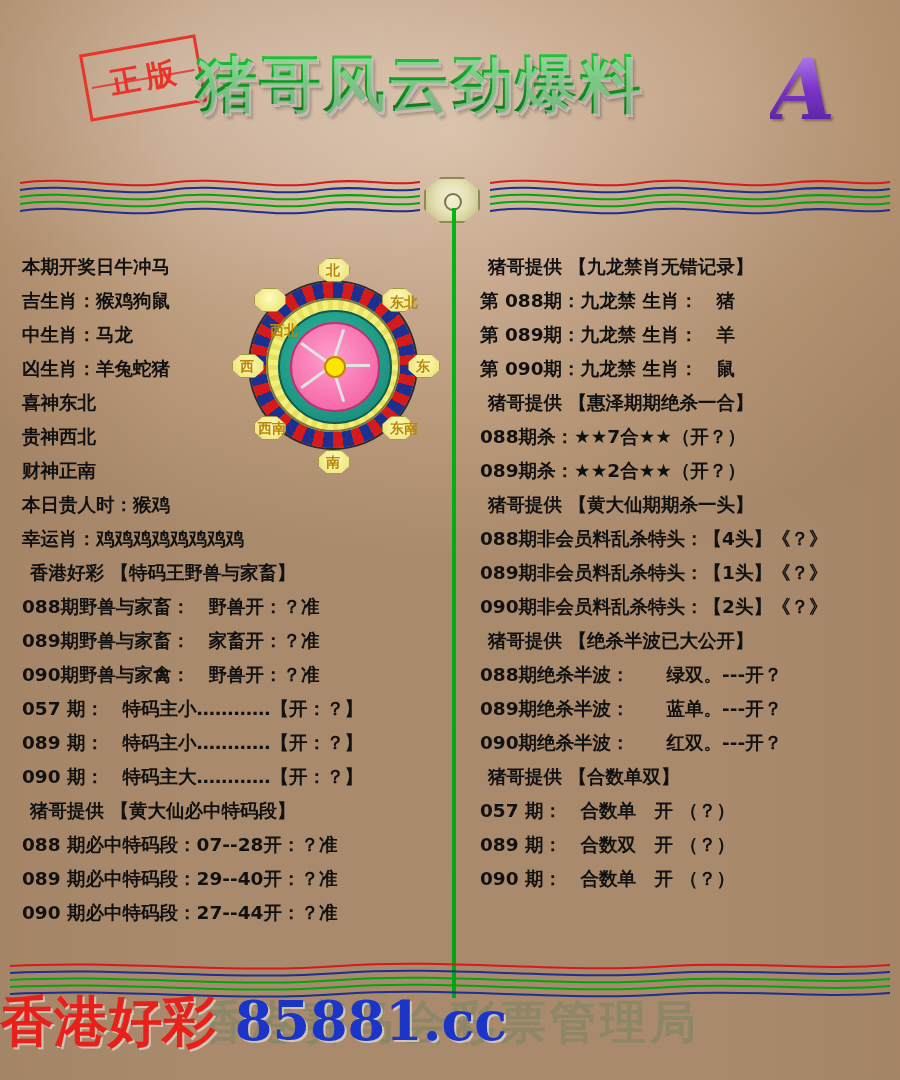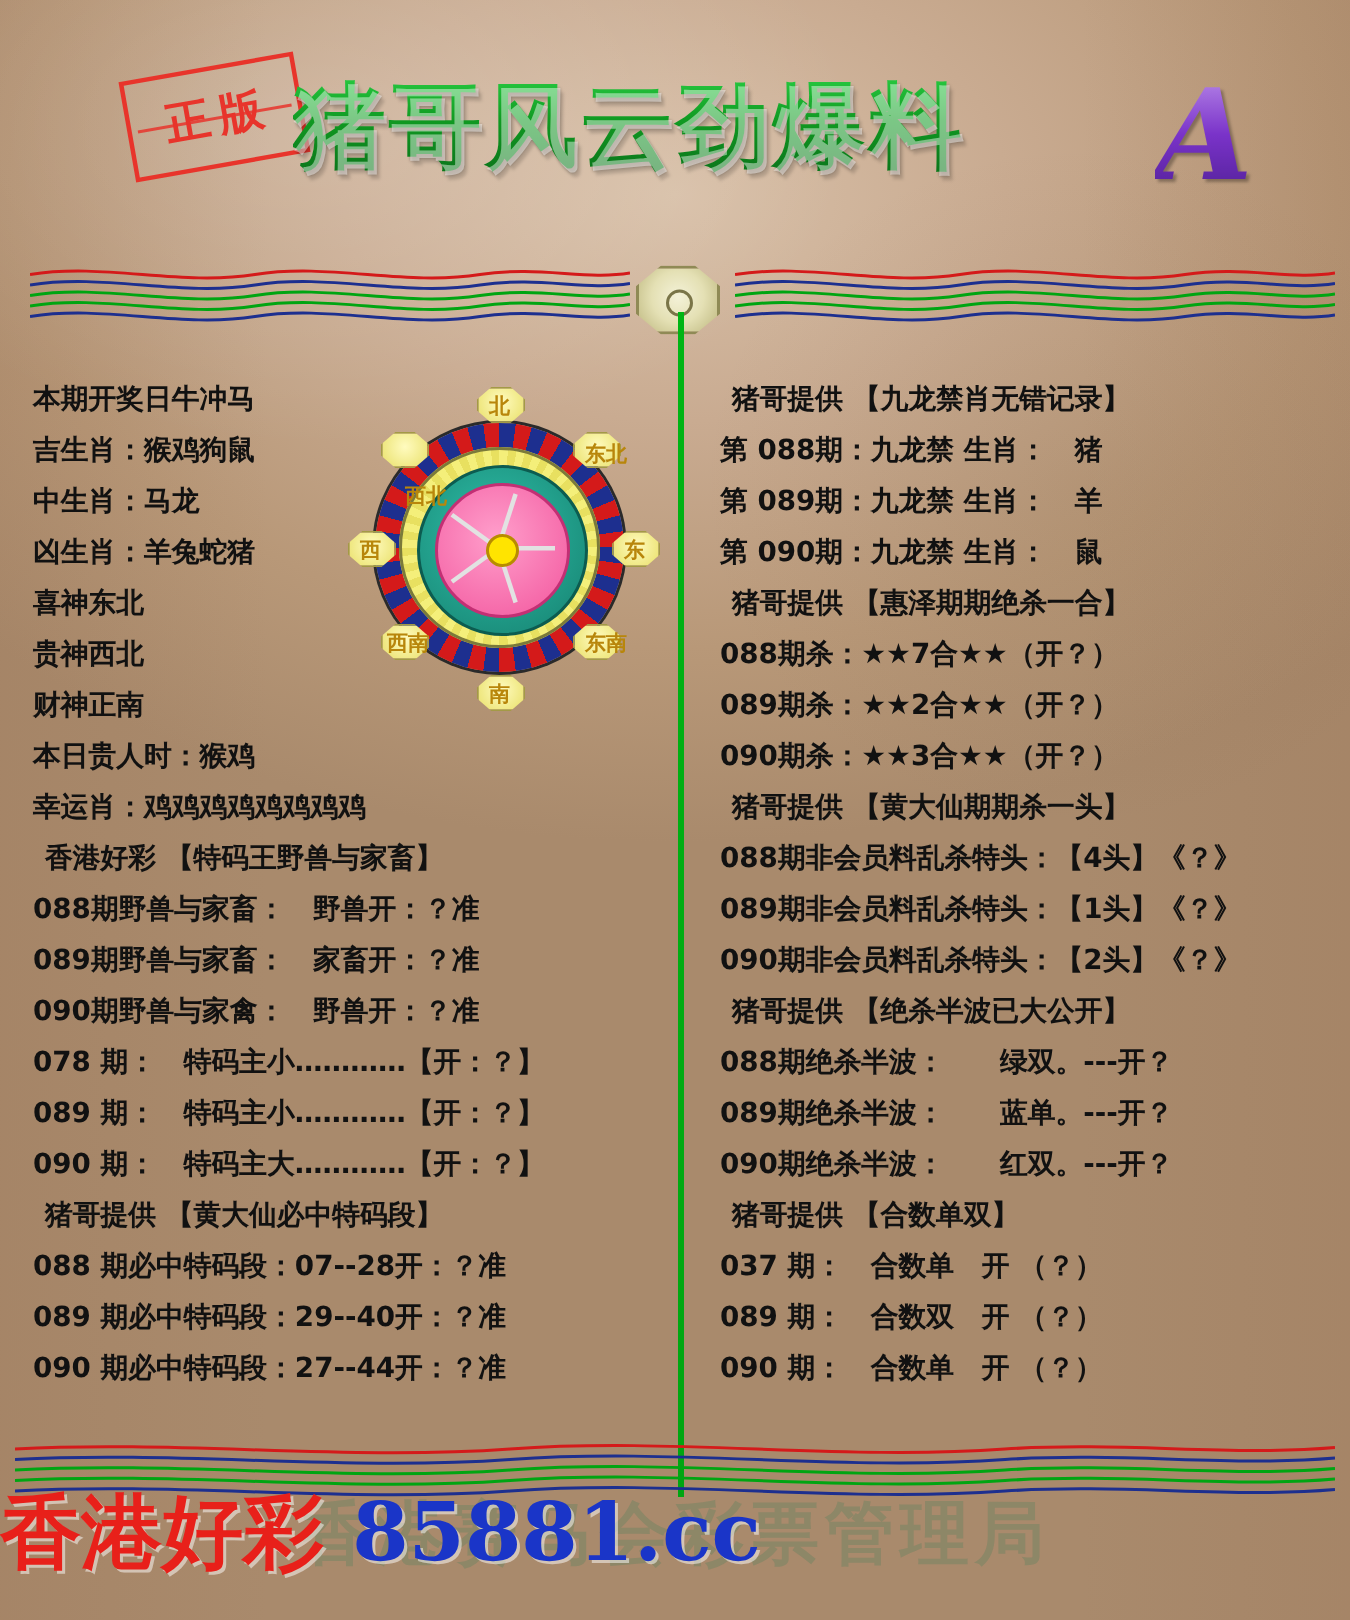--- a/index.html
+++ b/index.html
@@ -349,21 +349,21 @@
       <div class="line head">凶生肖：羊兔蛇猪</div>
       <div class="line head">喜神东北</div>
       <div class="line head">贵神西北</div>
       <div class="line head">财神正南</div>
       <div class="line head">本日贵人时：猴鸡</div>
       <div class="line head">幸运肖：鸡鸡鸡鸡鸡鸡鸡鸡</div>
       <div class="line head indent">香港好彩 【特码王野兽与家畜】</div>
       <div class="line">088期野兽与家畜：　野兽开：？准</div>
       <div class="line">089期野兽与家畜：　家畜开：？准</div>
       <div class="line">090期野兽与家禽：　野兽开：？准</div>
-      <div class="line">078 期：　特码主小…………【开：？】</div>
+      <div class="line">057 期：　特码主小…………【开：？】</div>
       <div class="line">089 期：　特码主小…………【开：？】</div>
       <div class="line">090 期：　特码主大…………【开：？】</div>
       <div class="line head indent">猪哥提供 【黄大仙必中特码段】</div>
       <div class="line">088 期必中特码段：07--28开：？准</div>
       <div class="line">089 期必中特码段：29--40开：？准</div>
       <div class="line">090 期必中特码段：27--44开：？准</div>
     </div>
 
     <div class="compass">
       <div class="ring-outer"></div>
@@ -395,31 +395,30 @@
     </div>
 
     <div class="col col-right">
       <div class="line head indent">猪哥提供 【九龙禁肖无错记录】</div>
       <div class="line">第 088期：九龙禁 生肖：　猪</div>
       <div class="line">第 089期：九龙禁 生肖：　羊</div>
       <div class="line">第 090期：九龙禁 生肖：　鼠</div>
       <div class="line head indent">猪哥提供 【惠泽期期绝杀一合】</div>
       <div class="line">088期杀：★★7合★★（开？）</div>
       <div class="line">089期杀：★★2合★★（开？）</div>
-      <div class="line">090期杀：★★3合★★（开？）</div>
       <div class="line head indent">猪哥提供 【黄大仙期期杀一头】</div>
       <div class="line">088期非会员料乱杀特头：【4头】《？》</div>
       <div class="line">089期非会员料乱杀特头：【1头】《？》</div>
       <div class="line">090期非会员料乱杀特头：【2头】《？》</div>
       <div class="line head indent">猪哥提供 【绝杀半波已大公开】</div>
       <div class="line">088期绝杀半波：　　绿双。---开？</div>
       <div class="line">089期绝杀半波：　　蓝单。---开？</div>
       <div class="line">090期绝杀半波：　　红双。---开？</div>
       <div class="line head indent">猪哥提供 【合数单双】</div>
-      <div class="line">037 期：　合数单　开 （？）</div>
+      <div class="line">057 期：　合数单　开 （？）</div>
       <div class="line">089 期：　合数双　开 （？）</div>
       <div class="line">090 期：　合数单　开 （？）</div>
     </div>
   </div>
 
   <div class="footer">
     <svg class="footer-waves" viewBox="0 0 880 40" preserveAspectRatio="none">
       <path d="M0,6 C110,0 220,14 330,6 C440,-2 550,14 660,6 C740,1 810,11 880,5" fill="none" stroke="#d41a1a" stroke-width="2"></path>
       <path d="M0,13 C110,7 220,21 330,13 C440,5 550,21 660,13 C740,8 810,18 880,12" fill="none" stroke="#1d2f8f" stroke-width="2"></path>
       <path d="M0,20 C110,14 220,28 330,20 C440,12 550,28 660,20 C740,15 810,25 880,19" fill="none" stroke="#00a512" stroke-width="2"></path>

